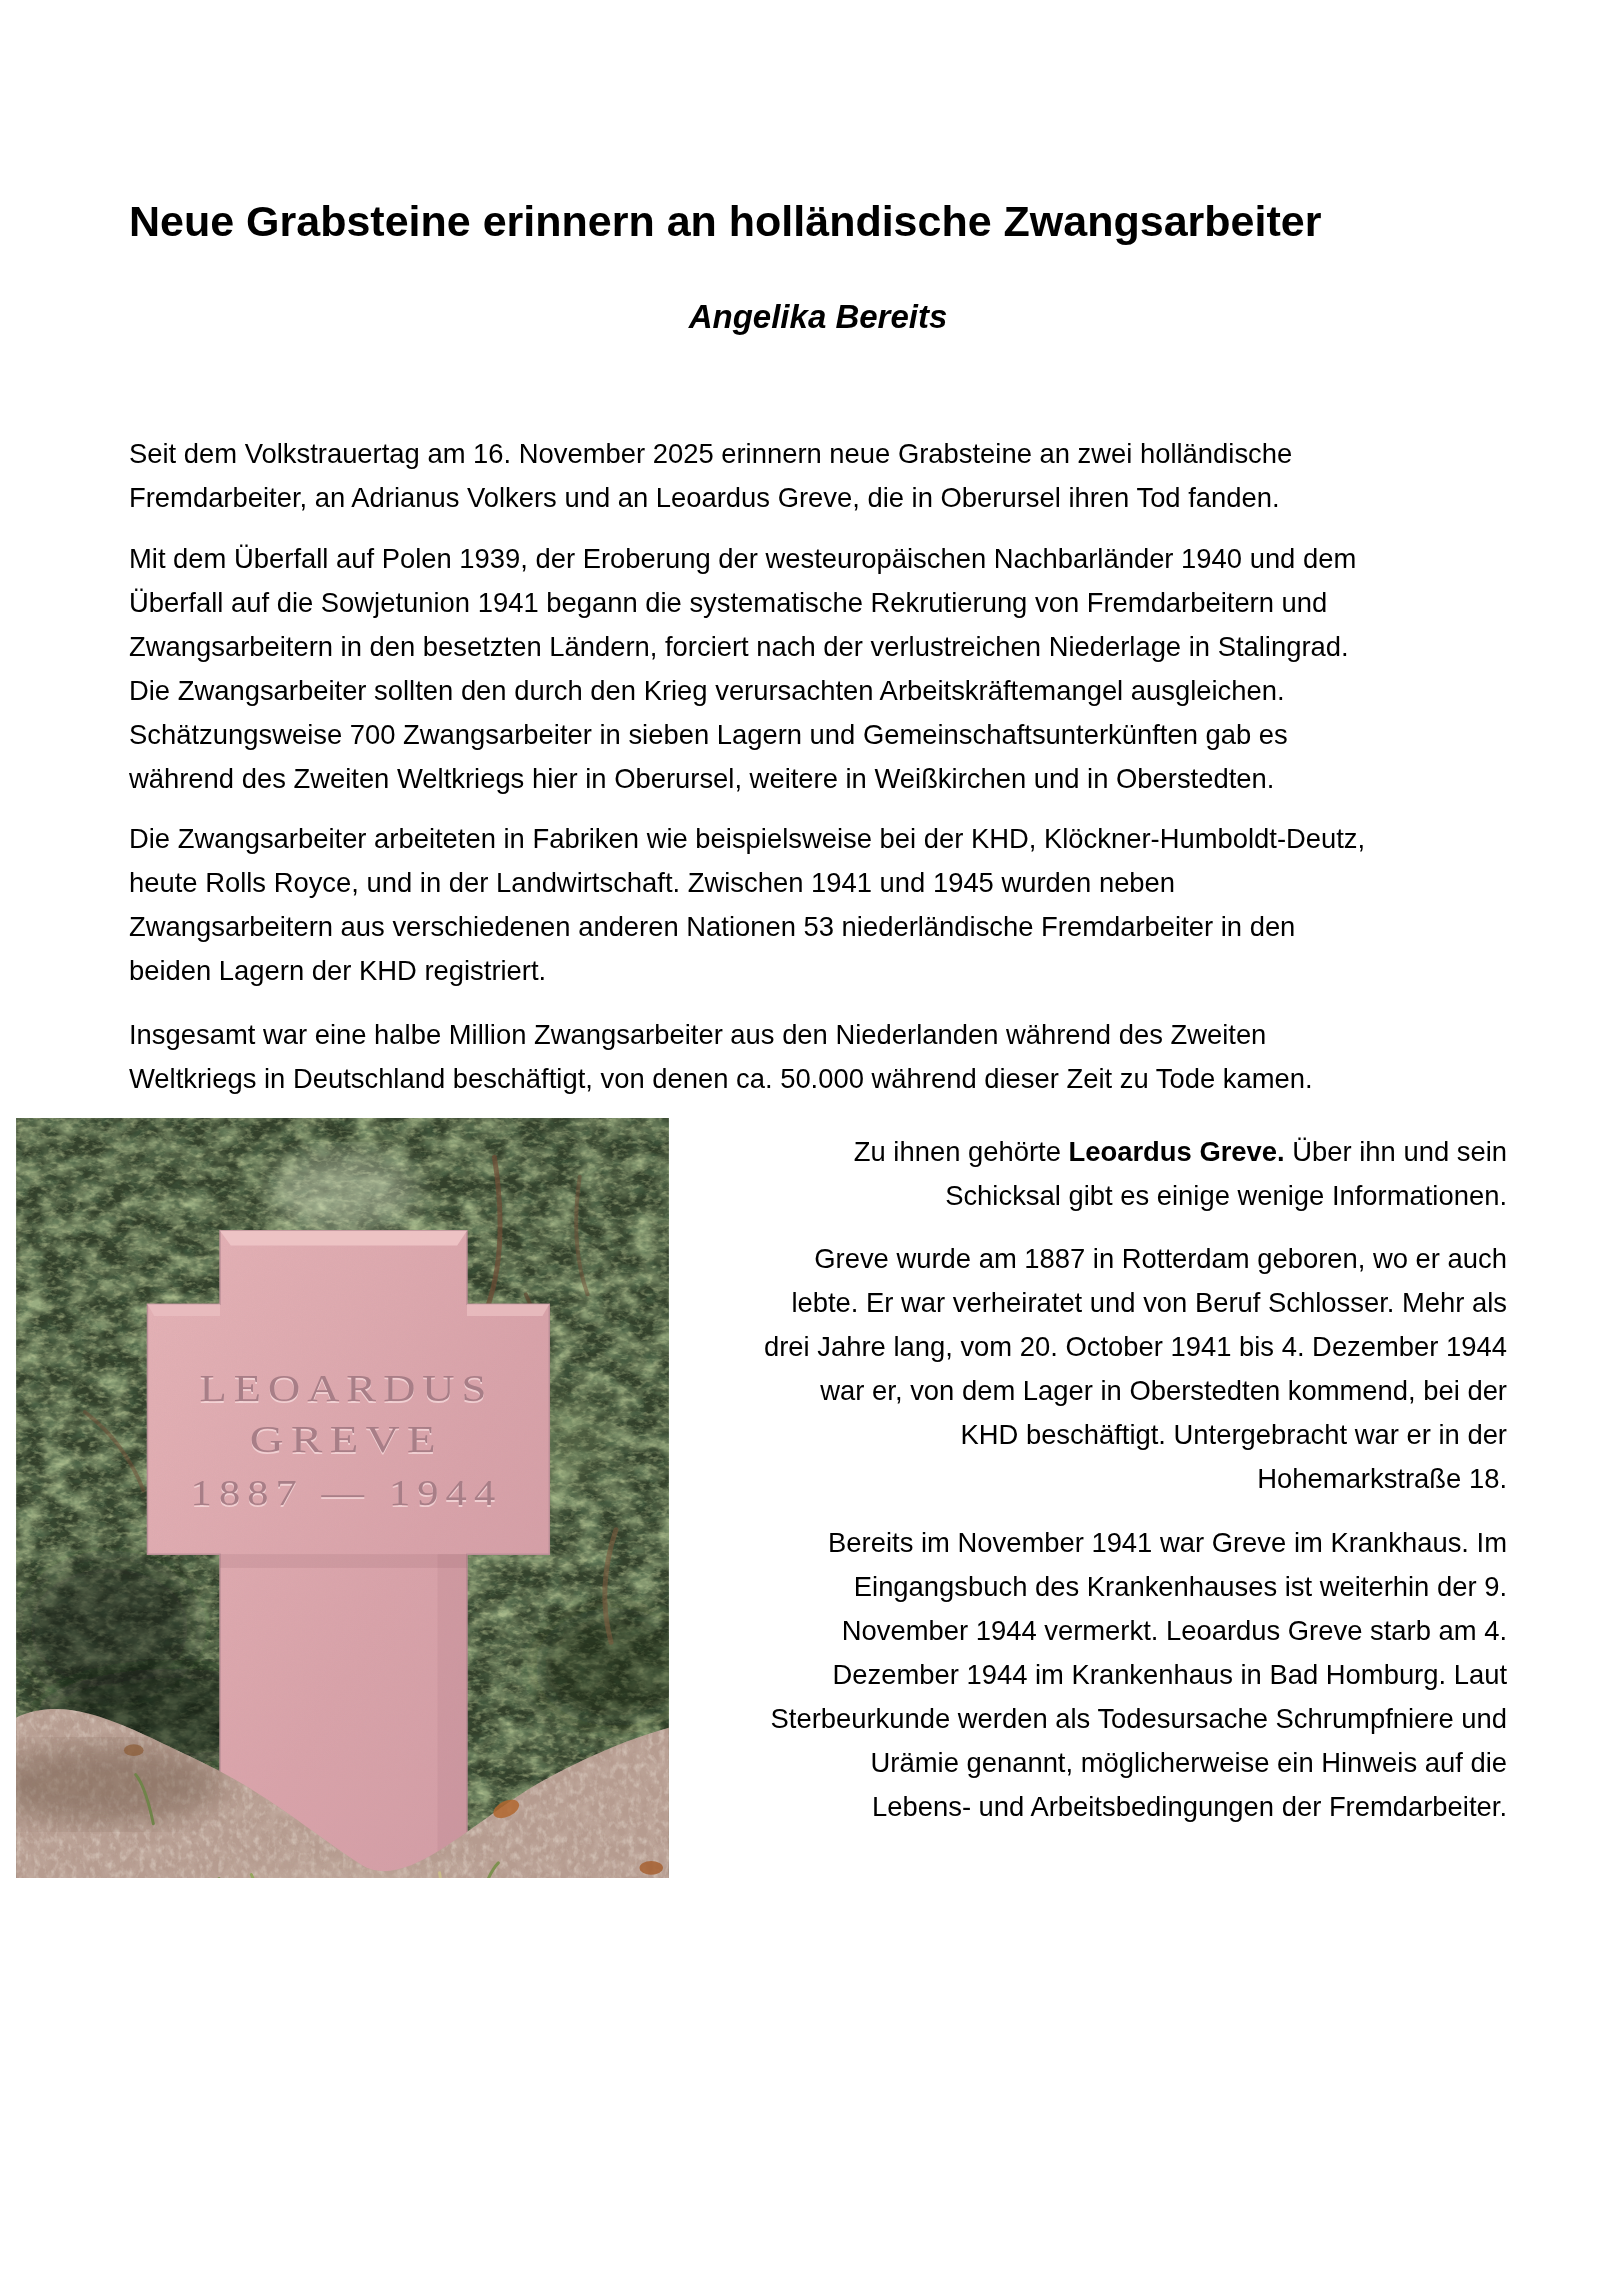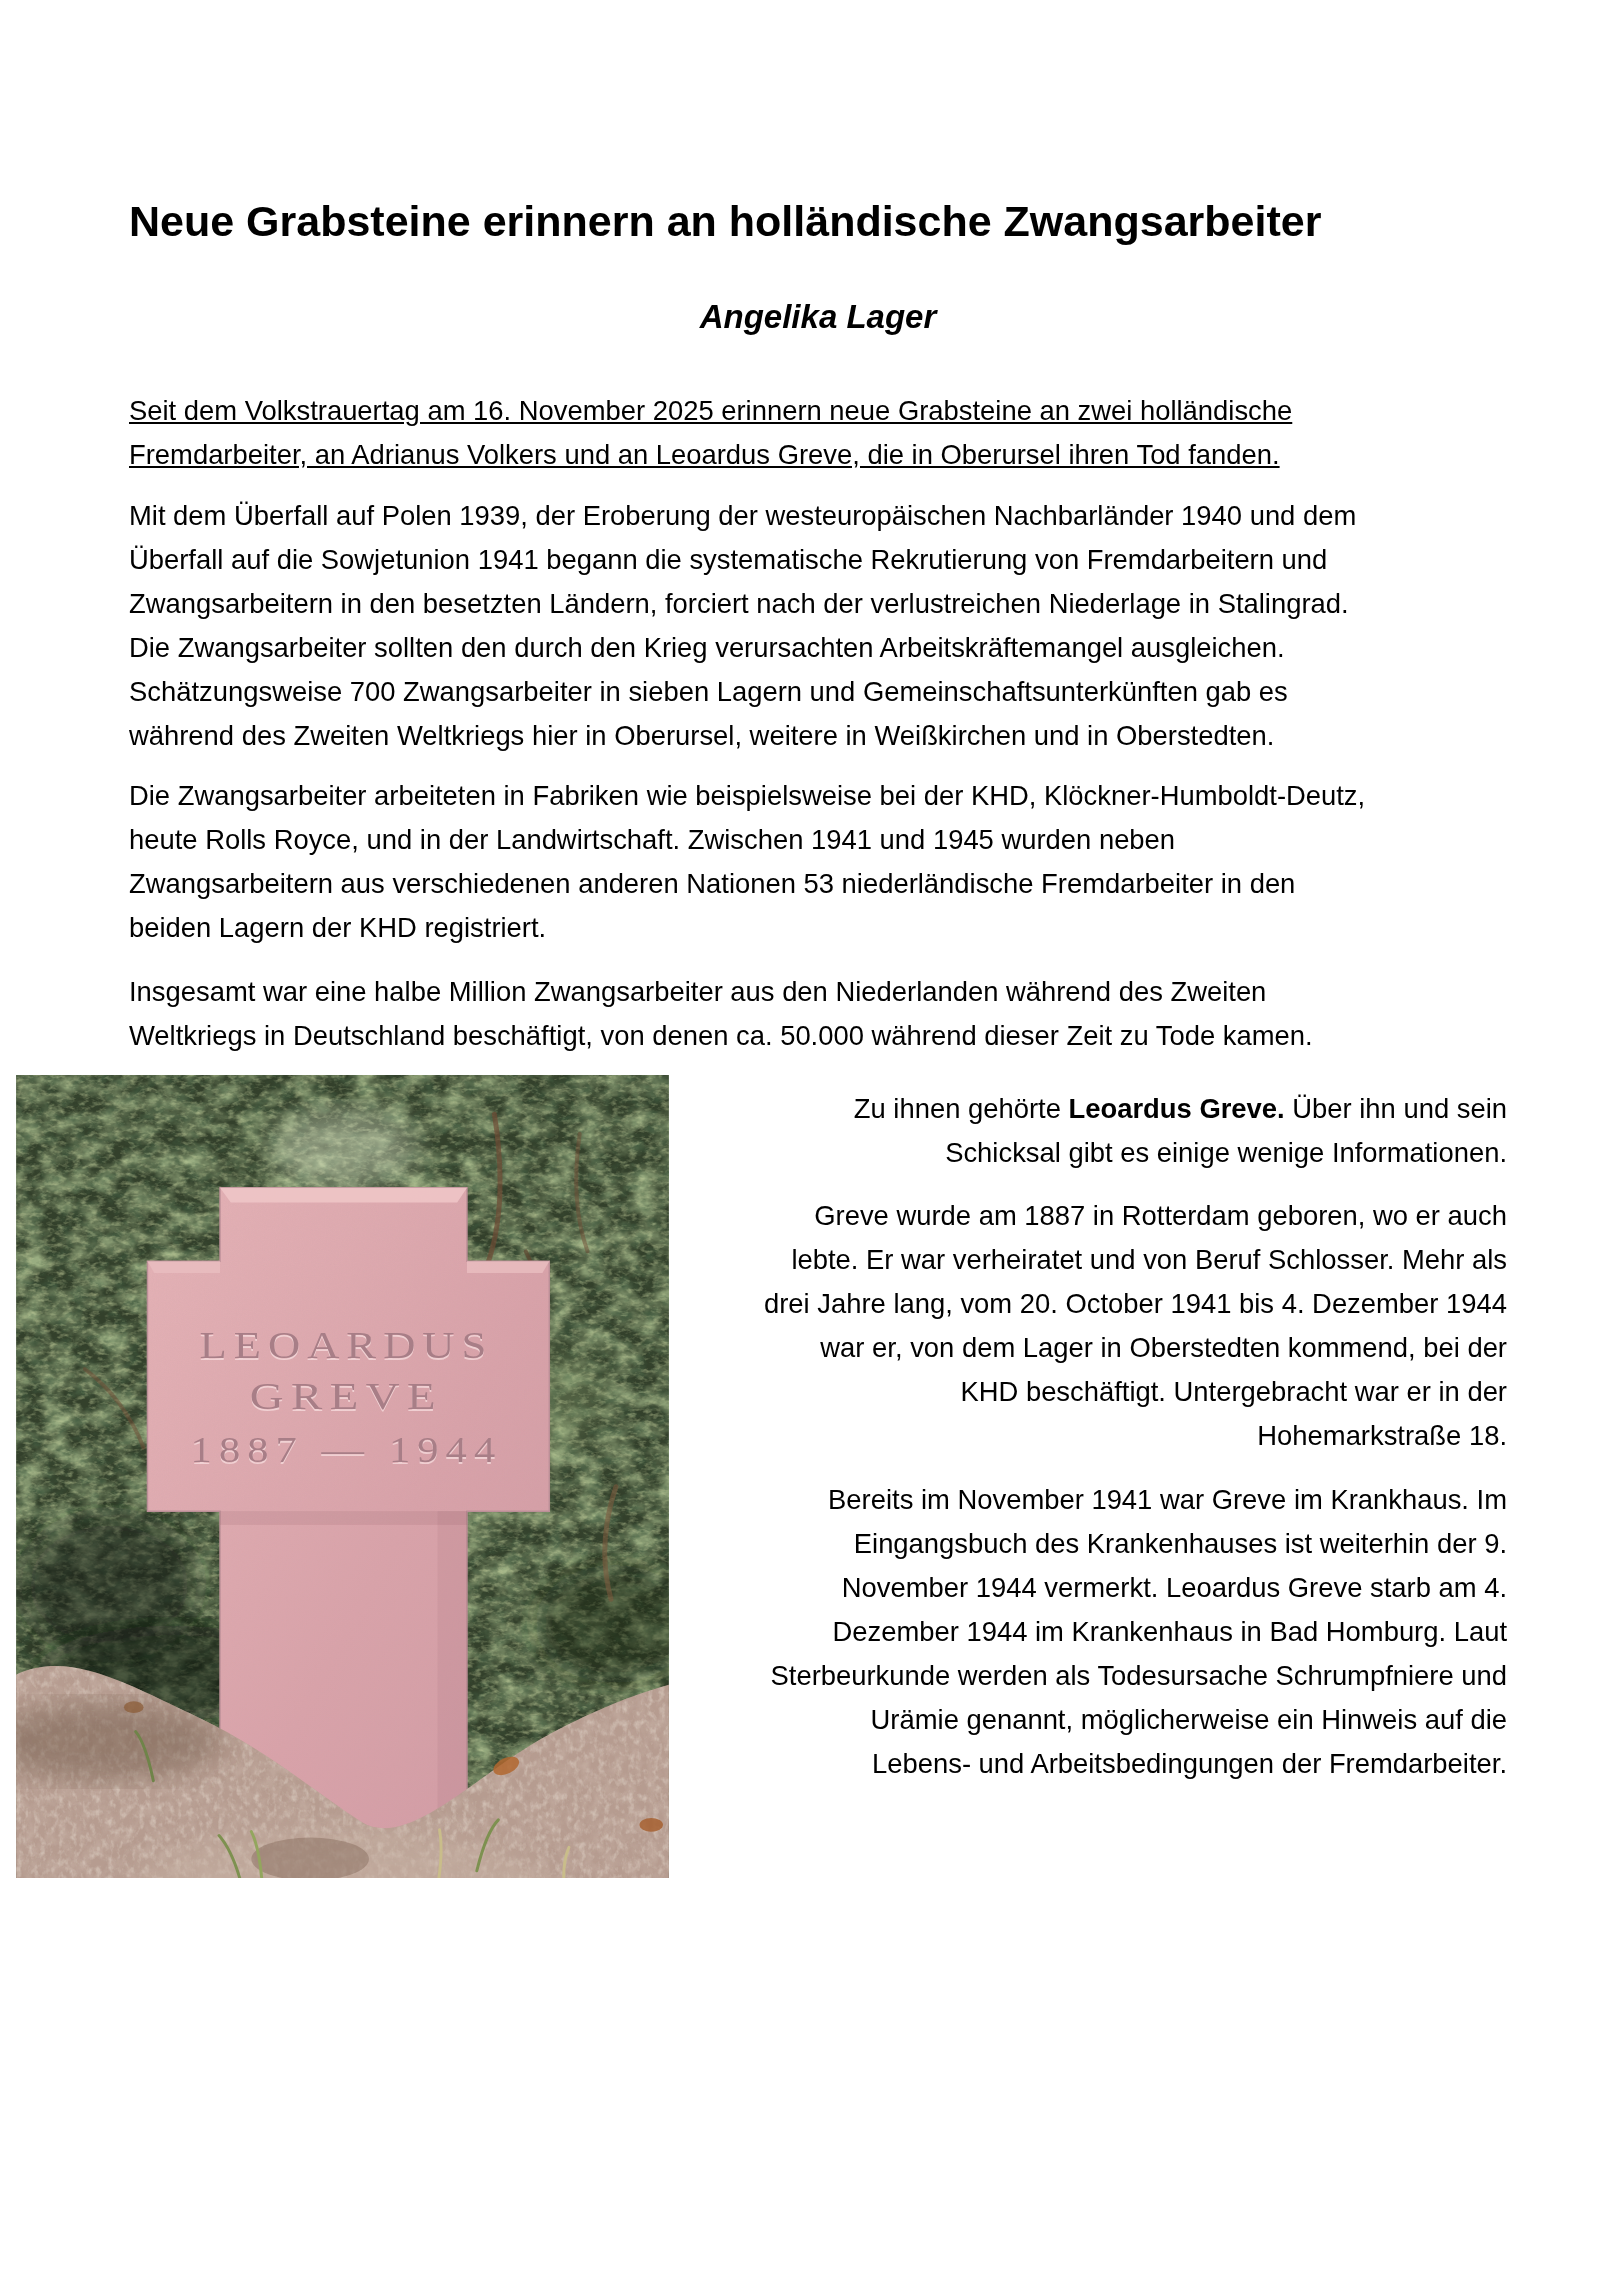--- a/index.html
+++ b/index.html
@@ -27,21 +27,21 @@
     font-weight:bold;
     font-style:italic;
     text-align:center;
   }
   .body-par {
     font-size:27.4px;
     line-height:44px;
     margin:0 0 16.7px 0;
     white-space:pre-line;
   }
-  .par-first { margin-top:52px;text-decoration:underline; }
+  .par-first { margin-top:95px; }
   .par-4 { margin-top:20px; }
   .photo-row {
     display:flex;
     margin-top:13.7px;
     align-items:flex-start;
   }
   .photo-fig {
     flex:none;
     width:653px; height:887px;
     margin-left:-113px;
@@ -57,21 +57,21 @@
   .bold-inline { font-weight:bold; }
   .engraving { font-family:"Liberation Serif","DejaVu Serif",serif; }
 </style>
 </head>
 <body>
 
 <div class="page">
 
   <h1 class="doc-title">Neue Grabsteine erinnern an holländische Zwangsarbeiter</h1>
 
-  <div class="doc-author">Angelika Lager</div>
+  <div class="doc-author">Angelika Bereits</div>
 
   <p class="body-par par-first">Seit dem Volkstrauertag am 16. November 2025 erinnern neue Grabsteine an zwei holländische
 Fremdarbeiter, an Adrianus Volkers und an Leoardus Greve, die in Oberursel ihren Tod fanden.</p>
   <p class="body-par">Mit dem Überfall auf Polen 1939, der Eroberung der westeuropäischen Nachbarländer 1940 und dem
 Überfall auf die Sowjetunion 1941 begann die systematische Rekrutierung von Fremdarbeitern und
 Zwangsarbeitern in den besetzten Ländern, forciert nach der verlustreichen Niederlage in Stalingrad.
 Die Zwangsarbeiter sollten den durch den Krieg verursachten Arbeitskräftemangel ausgleichen.
 Schätzungsweise 700 Zwangsarbeiter in sieben Lagern und Gemeinschaftsunterkünften gab es
 während des Zweiten Weltkriegs hier in Oberursel, weitere in Weißkirchen und in Oberstedten.</p>
   <p class="body-par">Die Zwangsarbeiter arbeiteten in Fabriken wie beispielsweise bei der KHD, Klöckner-Humboldt-Deutz,

